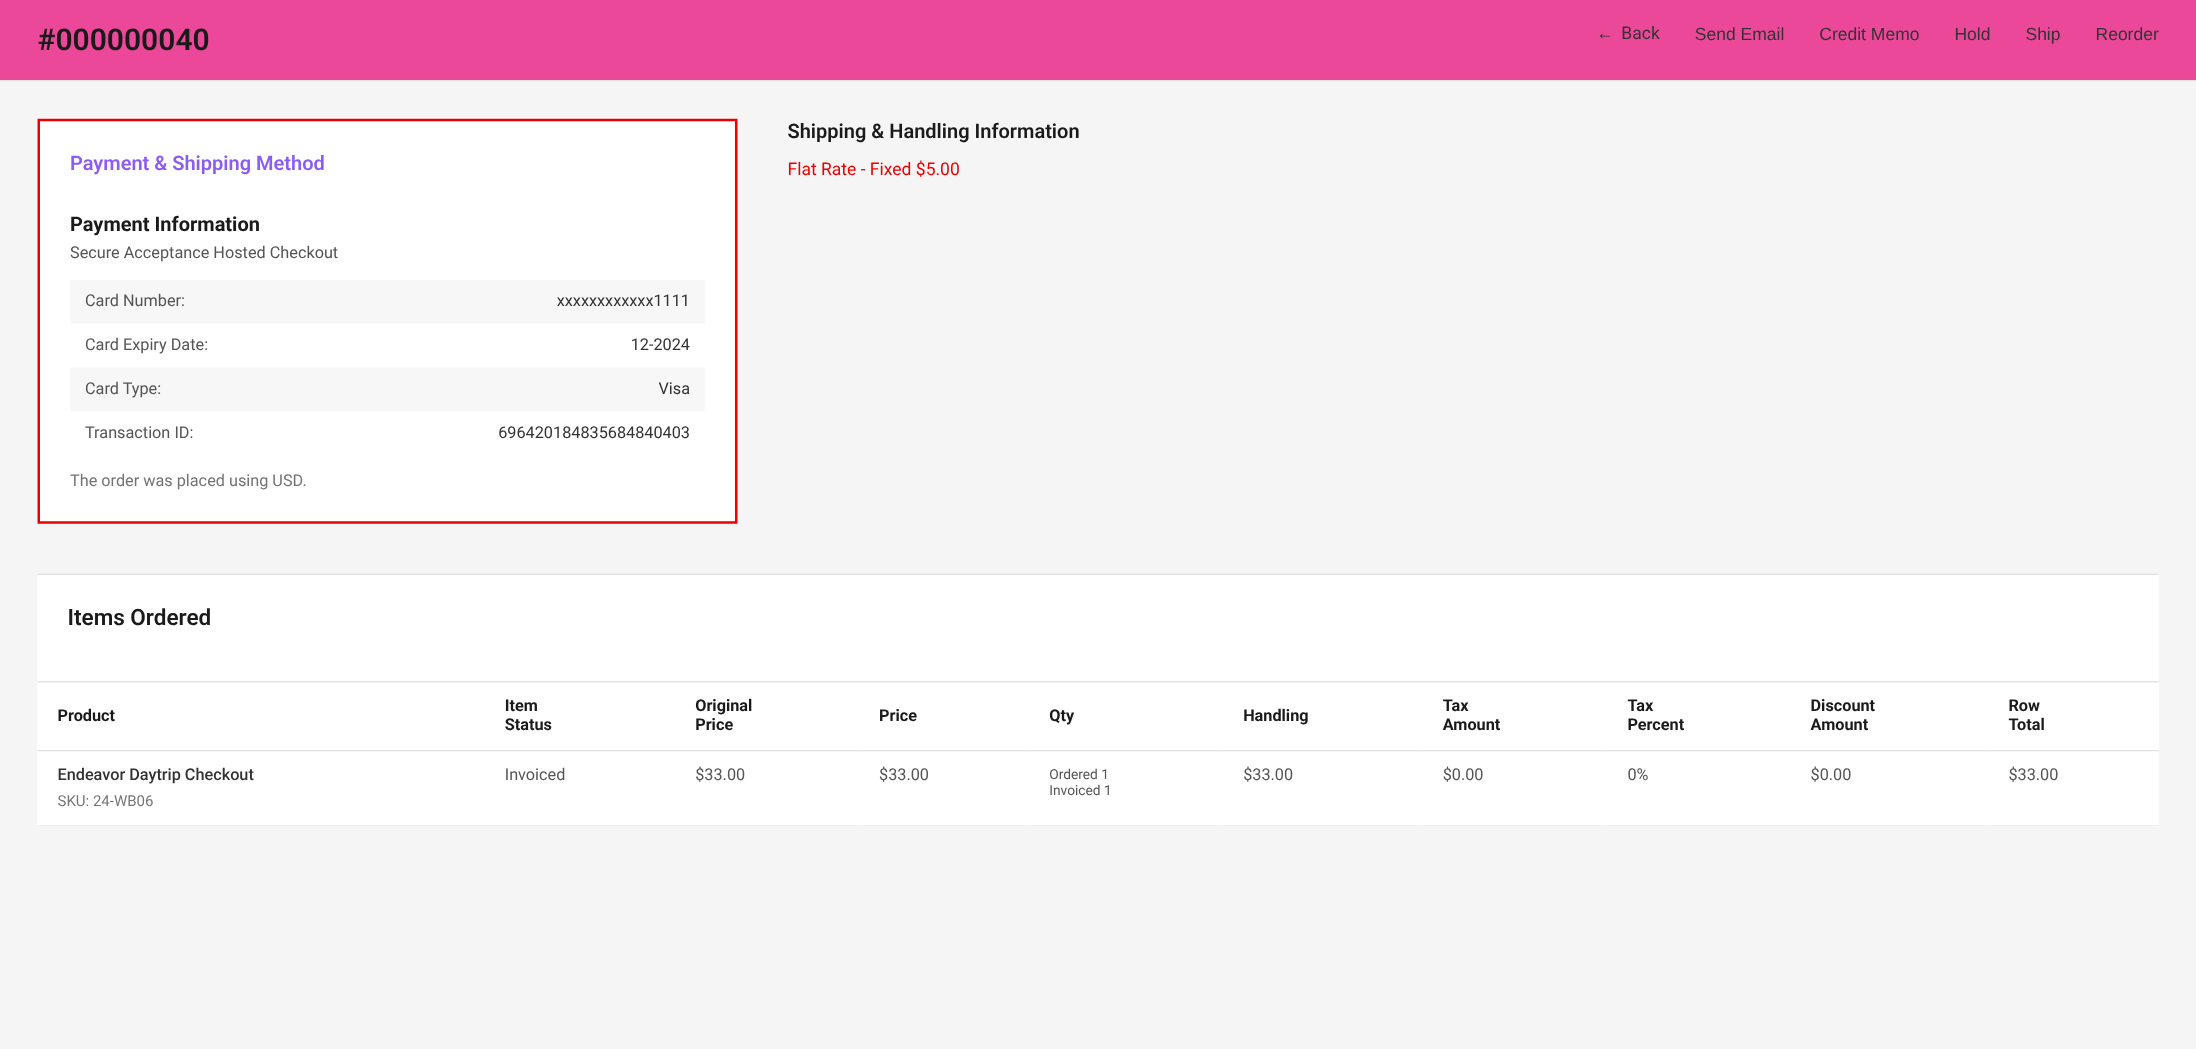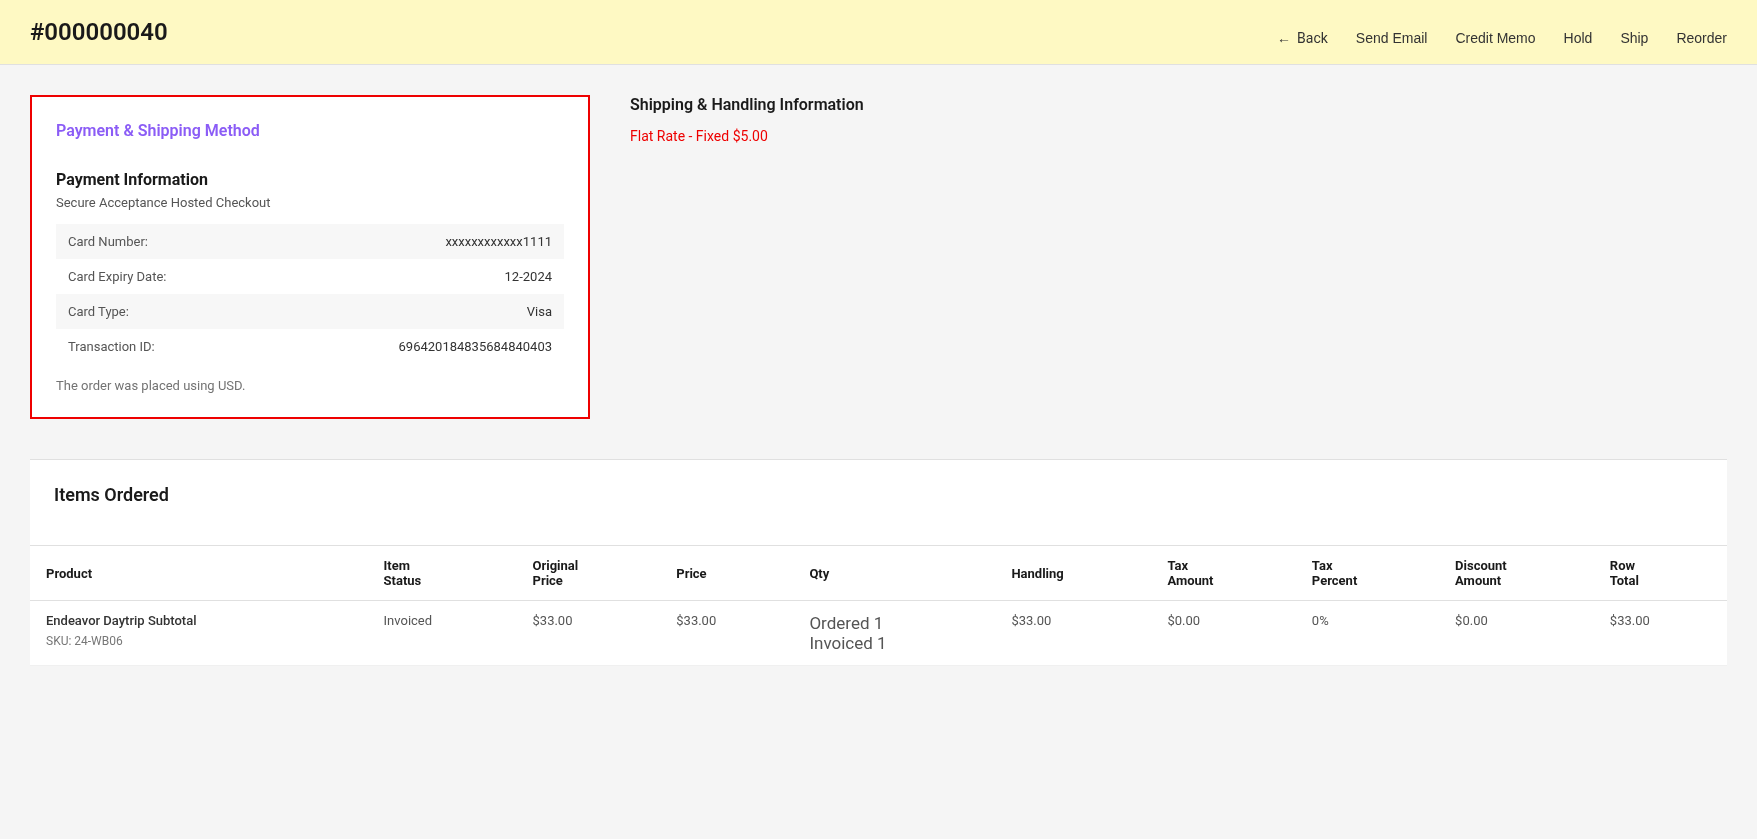--- a/index.html
+++ b/index.html
@@ -4,22 +4,22 @@
   <style>
     * { box-sizing: border-box; margin: 0; padding: 0; }
     body {
       font-family: -apple-system, BlinkMacSystemFont, 'Segoe UI', Roboto, sans-serif;
       background: #f5f5f5;
       color: #333;
       font-size: 14px;
     }
     .header {
       display: flex;
-      align-items: flex-end;
-      background: #fef9c3;
+      align-items: flex-start;
+      background: #ec4899;
       padding: 18px 30px;
       border-bottom: 1px solid #e0e0e0;
       gap: 30px;
     }
     .header-title {
       font-size: 24px;
       font-weight: 600;
       color: #1a1a1a;
       flex: 1;
     }
@@ -163,21 +163,21 @@
     .sku {
       font-size: 12px;
       color: #777;
       margin-top: 6px;
     }
     .qty-cell {
       white-space: nowrap;
     }
     .qty-line {
       display: block;
-      font-size: 17px;
+      font-size: 11px;
       color: #555;
     }
     .link-color {
       color: #1979c3;
     }
   </style>
 </head>
 <body>
 
 <div class="header">
@@ -255,21 +255,21 @@
           <th>Handling</th>
           <th>Tax<br>Amount</th>
           <th>Tax<br>Percent</th>
           <th>Discount<br>Amount</th>
           <th>Row<br>Total</th>
         </tr>
       </thead>
       <tbody>
         <tr>
           <td>
-            <div class="product-name">Endeavor Daytrip Subtotal</div>
+            <div class="product-name">Endeavor Daytrip Checkout</div>
             <div class="sku">SKU: 24-WB06</div>
           </td>
           <td>Invoiced</td>
           <td>$33.00</td>
           <td>$33.00</td>
           <td class="qty-cell">
             <span class="qty-line">Ordered 1</span>
             <span class="qty-line">Invoiced 1</span>
           </td>
           <td>$33.00</td>

